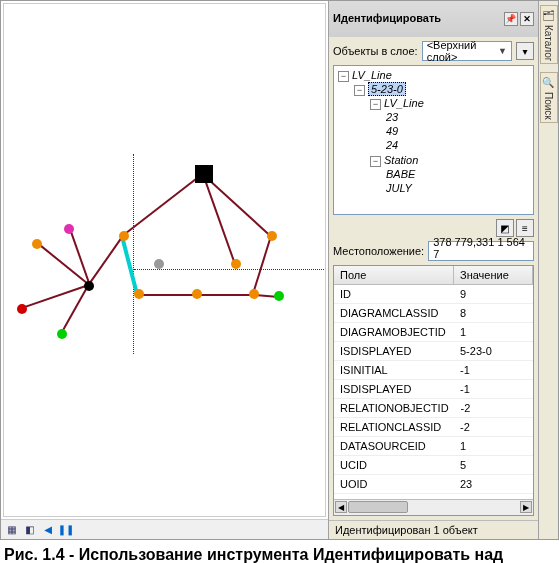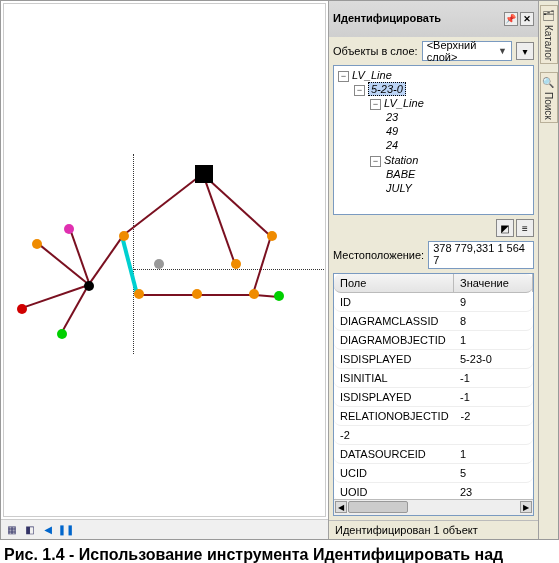--- a/index.html
+++ b/index.html
@@ -73,23 +73,23 @@
   .mini{width:18px;height:18px;border:1px solid #888;background:#eee;display:flex;align-items:center;justify-content:center;font-size:10px;}
   .tree {
     background:#fff;border:1px solid #7a9ac0;height:150px;overflow:auto;padding:2px;
   }
   .tree ul{list-style:none;margin:0;padding-left:16px;}
   .tree > ul{padding-left:2px;}
   .tree li{padding:1px 0;white-space:nowrap;font-style:italic;}
   .tog{display:inline-block;width:11px;height:11px;border:1px solid #888;text-align:center;line-height:9px;font-size:9px;margin-right:3px;color:#444;background:#fff;}
   .sel{background:#bcd4f5;border:1px dotted #000;padding:0 2px;}
   .pos-row{display:flex;align-items:center;gap:4px;}
-  .pos-input{flex:1;background:#fff;border:1px solid #7a9ac0;height:28px;padding:0 4px;display:flex;align-items:flex-start;}
+  .pos-input{flex:1;background:#fff;border:1px solid #7a9ac0;height:20px;padding:0 4px;display:flex;align-items:flex-end;}
   .grid-wrap{flex:1;background:#fff;border:1px solid #7a9ac0;display:flex;flex-direction:column;overflow:hidden;}
-  .grid-head,.grid-row{display:flex;border-radius:7px;}
+  .grid-head,.grid-row{display:flex;}
   .grid-head{background:linear-gradient(#f5f5f5,#e4e4e4);border-bottom:1px solid #bbb;}
   .gh,.gc{padding:3px 6px;}
   .gh{border-right:1px solid #bbb;font-weight:normal;}
   .c1{flex:0 0 120px;}
   .c2{flex:1;}
   .grid-body{flex:1;overflow:auto;}
   .grid-row{border-bottom:1px solid #eee;}
   .hscroll{height:16px;background:#eee;border-top:1px solid #bbb;position:relative;}
   .hscroll .thumb{position:absolute;left:14px;top:1px;height:12px;width:60px;background:#ccc;border:1px solid #999;border-radius:2px;}
   .hscroll .arr{position:absolute;top:1px;width:12px;height:12px;background:#ddd;border:1px solid #999;display:flex;align-items:center;justify-content:center;font-size:8px;}
@@ -240,20 +240,21 @@
             </div>
             <div class="grid-row">
               <div class="gc c1">ISDISPLAYED</div>
               <div class="gc c2">-1</div>
             </div>
             <div class="grid-row">
               <div class="gc c1">RELATIONOBJECTID</div>
               <div class="gc c2">-2</div>
             </div>
             <div class="grid-row">
+              <div class="gc c1">RELATIONCLASSID</div>
               <div class="gc c2">-2</div>
             </div>
             <div class="grid-row">
               <div class="gc c1">DATASOURCEID</div>
               <div class="gc c2">1</div>
             </div>
             <div class="grid-row">
               <div class="gc c1">UCID</div>
               <div class="gc c2">5</div>
             </div>

